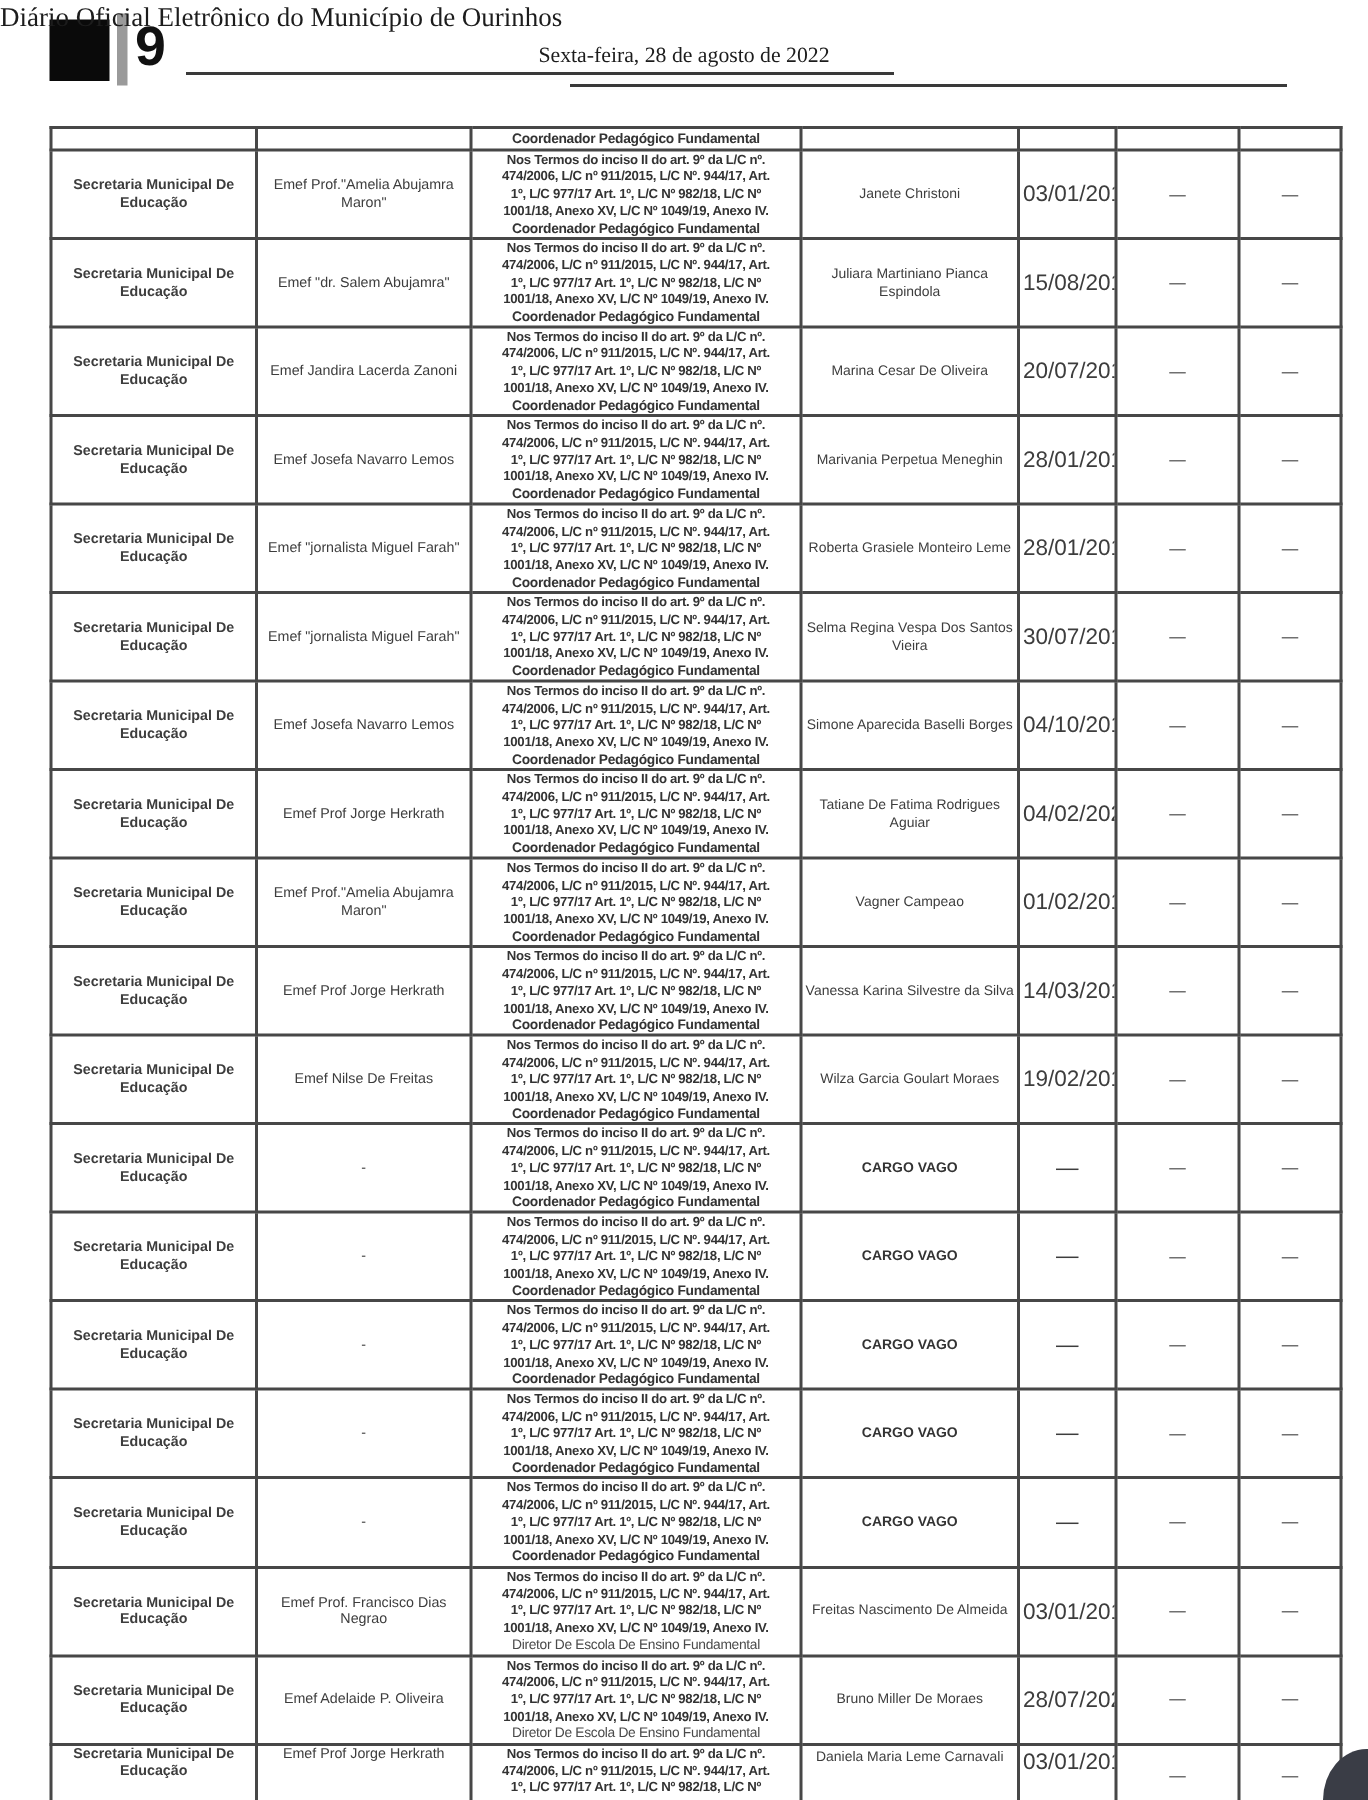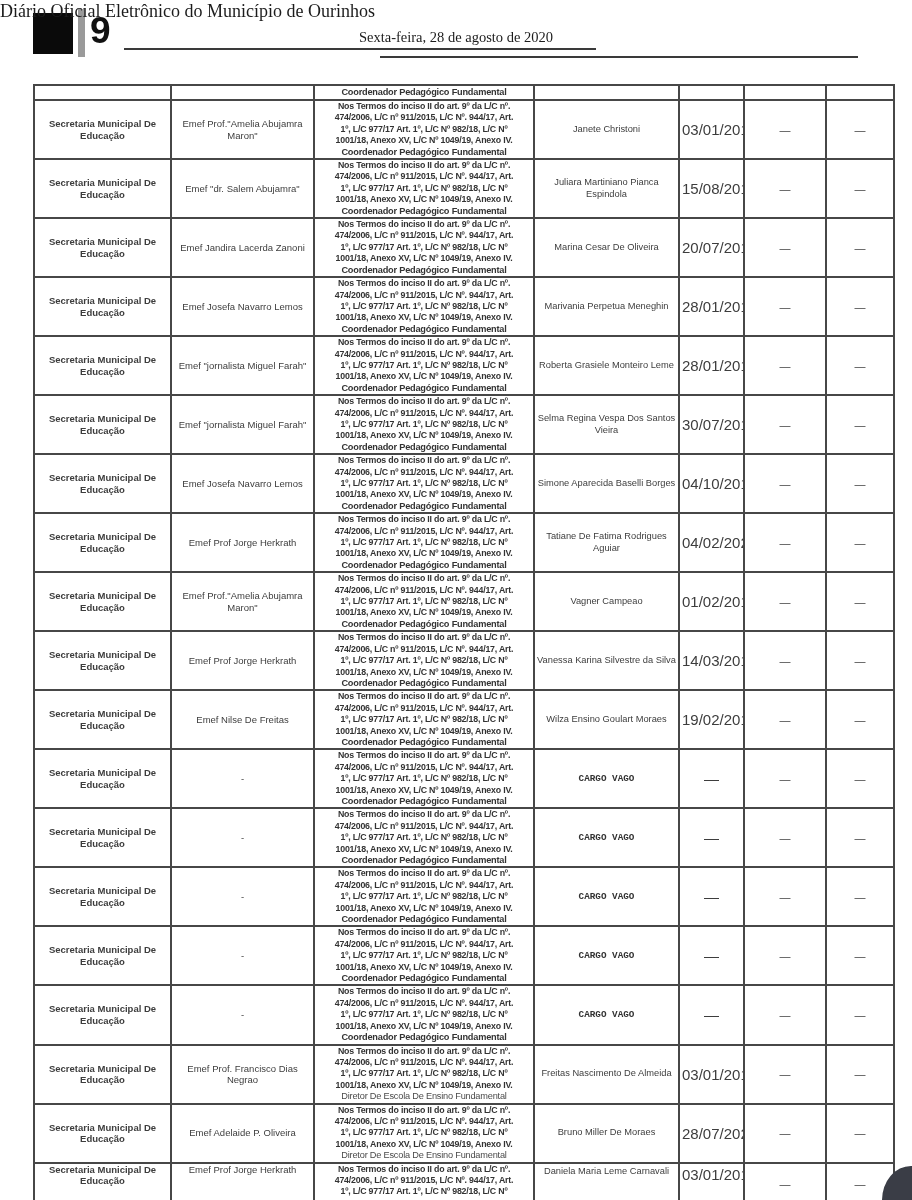--- a/index.html
+++ b/index.html
@@ -28,42 +28,42 @@
     border:2px solid #474747;vertical-align:middle;text-align:center;
     padding:0 2px;overflow:hidden;color:#3d3d3d;
   }
   td.c-secretaria{font-weight:bold;font-size:9.5px;line-height:11.5px;color:#343434;margin-left:33px;}
   td.c-school{font-size:9.5px;line-height:11.5px;color:#4a4a4a;}
   td.c-legal{padding:0;}
   .legal-line{font-weight:bold;font-size:8.8px;line-height:11.4px;letter-spacing:-0.2px;white-space:nowrap;color:#333;}
   .role-line{font-weight:bold;font-size:9.2px;line-height:11.4px;letter-spacing:-0.2px;white-space:nowrap;color:#333;}
   .role-line.role-diretor{font-weight:normal;color:#4a4a4a;}
   td.c-person{font-size:9.3px;line-height:11.5px;color:#4a4a4a;border-radius:17px;}
-  td.c-person.vago{font-weight:bold;color:#333;font-family:Liberation Mono, monospace;}
+  td.c-person.vago{font-weight:bold;color:#333;}
   td.c-date{font-size:15px;color:#4a4a4a;}
   td.c-dash{font-size:11px;color:#333;}
   tr.carryover td{height:13px;}
   tr.gz-row td{height:56px;}
   tr.gz-row.partial td{height:40px;vertical-align:top;}
   tr.gz-row.partial td.c-dash{padding-top:14px;}
   tr.gz-row.partial td.c-person,tr.gz-row.partial td.c-date{padding-top:2px;}
   
   .corner-curl{
     position:absolute;left:882px;top:1166px;width:58px;height:68px;
     background:#3a3d46;border-radius:50%;
   }
 </style>
 </head>
 <body>
 
 <div class="badge-square"></div>
 <div class="badge-bar"></div>
 <div class="badge-num">9</div>
 <div class="gz-title">Diário Oficial Eletrônico do Município de Ourinhos</div>
-<div class="gz-date">Sexta-feira, 28 de agosto de 2020</div>
+<div class="gz-date">Sexta-feira, 28 de agosto de 2022</div>
 <div class="rule1"></div>
 <div class="rule2"></div>
 
 <div class="table-wrap">
   <table class="gz">
     <colgroup>
       <col style="width:137px">
         <col style="width:143px">
         <col style="width:220px">
       <col style="width:145px">
@@ -236,21 +236,21 @@
         <tr class="gz-row">
           <td class="c-secretaria">Secretaria Municipal De Educação</td>
           <td class="c-school">Emef Nilse De Freitas</td>
           <td class="c-legal">
             <div class="legal-line">Nos Termos do inciso II do art. 9º da L/C nº.</div>
             <div class="legal-line">474/2006, L/C nº 911/2015, L/C Nº. 944/17, Art.</div>
             <div class="legal-line">1º, L/C 977/17 Art. 1º, L/C Nº 982/18, L/C Nº</div>
             <div class="legal-line">1001/18, Anexo XV, L/C Nº 1049/19, Anexo IV.</div>
             <div class="role-line role-coordenador">Coordenador Pedagógico Fundamental</div>
           </td>
-          <td class="c-person">Wilza Ensino Goulart Moraes</td>
+          <td class="c-person">Wilza Garcia Goulart Moraes</td>
           <td class="c-date">19/02/2018</td>
           <td class="c-dash">—</td>
           <td class="c-dash">—</td>
         </tr>
         <tr class="gz-row">
           <td class="c-secretaria">Secretaria Municipal De Educação</td>
           <td class="c-school">-</td>
           <td class="c-legal">
             <div class="legal-line">Nos Termos do inciso II do art. 9º da L/C nº.</div>
             <div class="legal-line">474/2006, L/C nº 911/2015, L/C Nº. 944/17, Art.</div>

